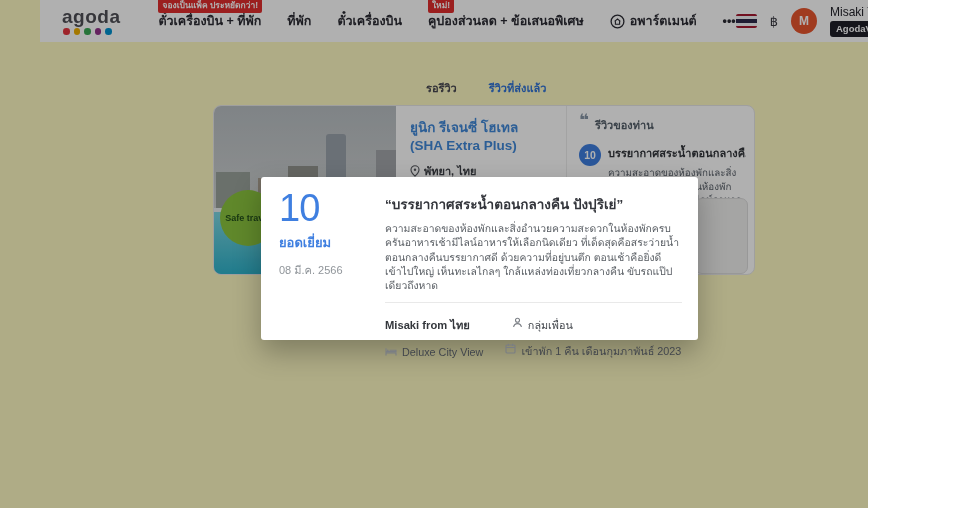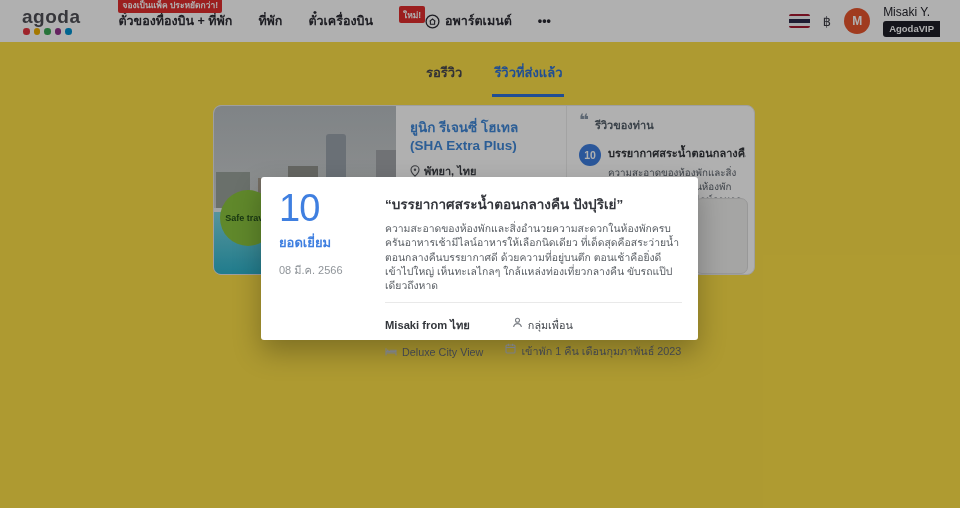--- a/index.html
+++ b/index.html
@@ -1,17 +1,17 @@
 <!DOCTYPE html>
 <html><head>
 <meta charset="utf-8">
 <style>
   * { margin:0; padding:0; box-sizing:border-box; }
   body { font-family:"Liberation Sans","DejaVu Sans",sans-serif; background:#fff; }
-  .page { position:relative; width:960px; height:508px; overflow:hidden; background:#fde047; }
+  .page { position:relative; width:868px; height:508px; overflow:hidden; background:#fef9c3;padding-left:40px; }
 
   
   .hdr { position:relative; display:flex; align-items:center; height:42px; padding:0 20px 0 22px; background:#fff; z-index:1; }
   .logo-block { margin-right:38px; }
   .logo-text { font-size:19px; font-weight:600; color:#4f4f56; letter-spacing:.5px; line-height:1; }
   .logo-dots { display:flex; gap:4px; margin-top:2px; margin-left:1px; }
   .logo-dots span { width:6.5px; height:6.5px; border-radius:50%; display:block; }
   .nav { display:flex; align-items:center; gap:26px; }
   .nav-item { position:relative; font-size:12.5px; font-weight:700; color:#2b2b33; white-space:nowrap; cursor:pointer; }
   .nav-badge { position:absolute; top:-15px; left:0; background:#e12d2d; color:#fff; font-size:8.5px; font-weight:600; padding:1.5px 4px; border-radius:2px; white-space:nowrap; }
@@ -21,21 +21,21 @@
   .flag { width:21px; height:14px; border-radius:2px; background:linear-gradient(180deg,#a51931 0 16.6%,#f4f5f8 16.6% 33.3%,#2d2a4a 33.3% 66.6%,#f4f5f8 66.6% 83.3%,#a51931 83.3% 100%); }
   .currency { font-size:13px; color:#3a3a42; }
   .avatar { width:26px; height:26px; border-radius:50%; background:#e8562e; color:#fff; font-size:12px; font-weight:700; display:flex; align-items:center; justify-content:center; }
   .user-block { display:flex; flex-direction:column; gap:2px; }
   .user-name { font-size:12px; color:#23232b; }
   .vip-badge { display:inline-flex; align-items:stretch; font-size:9.5px; line-height:1; }
   .vip-left { background:#1f1f28; color:#fff; font-weight:700; padding:3px 6px; border-radius:3px 0 0 3px; display:flex; align-items:center; gap:1px; }
 
   
   .tabs { position:absolute; top:62px; left:424px; display:flex; gap:28px; z-index:1; }
-  .tab { font-size:13px; font-weight:700; padding:0 2px 11px 2px; cursor:pointer; }
+  .tab { font-size:11px; font-weight:700; padding:0 2px 11px 2px; cursor:pointer;margin-top:17px; }
   .tab.inactive { color:#474750; }
   .tab.active { color:#2f72d6; border-bottom:3px solid #2f72d6; }
 
   
   .card { position:absolute; left:213px; top:105px; width:542px; height:170px; background:#fff; border:1px solid #e6e6e6; border-radius:8px; display:flex; z-index:1; }
   .card-img { position:relative; width:182px; min-width:182px; border-radius:7px 0 0 7px; overflow:hidden; background:linear-gradient(#b9bfc3,#cfd2d2 60%); }
   .sea { position:absolute; left:55%; right:0; top:46%; height:8px; background:#5b7790; }
   .bld { position:absolute; bottom:37%; }
   .b1 { left:2px;  width:34px; height:40px; background:#9aa29c; }
   .b2 { left:44px; width:24px; height:34px; background:#a89e90; }
@@ -92,30 +92,31 @@
         <span style="background:#eeaf00"></span>
         <span style="background:#39a854"></span>
         <span style="background:#93348b"></span>
         <span style="background:#0092d0"></span>
       </div>
     </div>
 
     <div class="nav">
       <div class="nav-item">
         <span class="nav-badge">จองเป็นแพ็ค ประหยัดกว่า!</span>
-        <span>ตั๋วของทื่องบิน + ที่พัก</span>
+        <span>ตั๋วเครื่องบิน + ที่พัก</span>
       </div>
       <div class="nav-item">
         <span>ที่พัก</span>
       </div>
       <div class="nav-item">
         <span>ตั๋วเครื่องบิน</span>
       </div>
       <div class="nav-item">
         <span class="nav-badge">ใหม่!</span>
+        <span>คูปองส่วนลด + ข้อเสนอพิเศษ</span>
       </div>
       <div class="nav-item nav-apart">
         <svg class="ic" width="15" height="15" viewBox="0 0 15 15">
             <circle cx="7.5" cy="7.5" r="6.4" fill="none" stroke="#2b2b33" stroke-width="1.3"></circle>
             <path d="M4.6 7.4 7.5 5l2.9 2.4M5.4 7.2v3h4.2v-3" fill="none" stroke="#2b2b33" stroke-width="1.1"></path>
           </svg>
         <span>อพาร์ตเมนต์</span>
       </div>
       <div class="nav-item">
         <span>•••</span>

